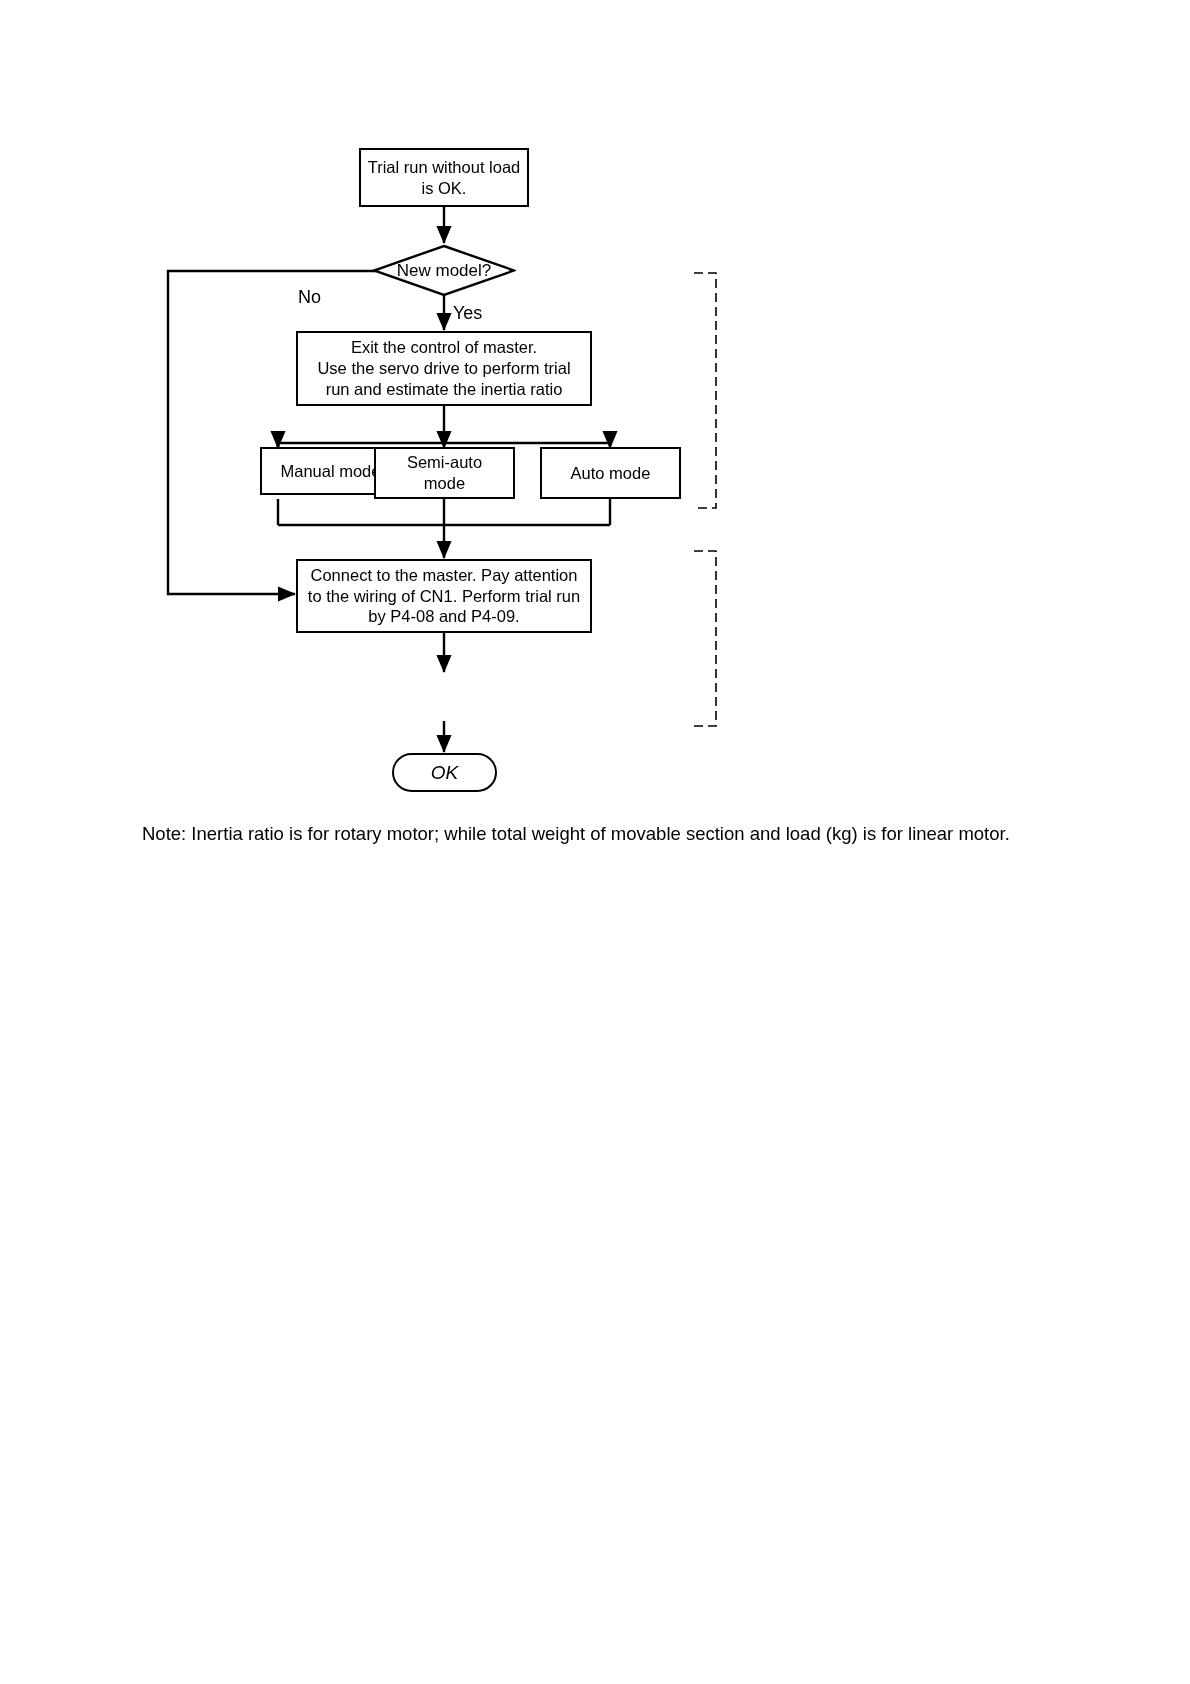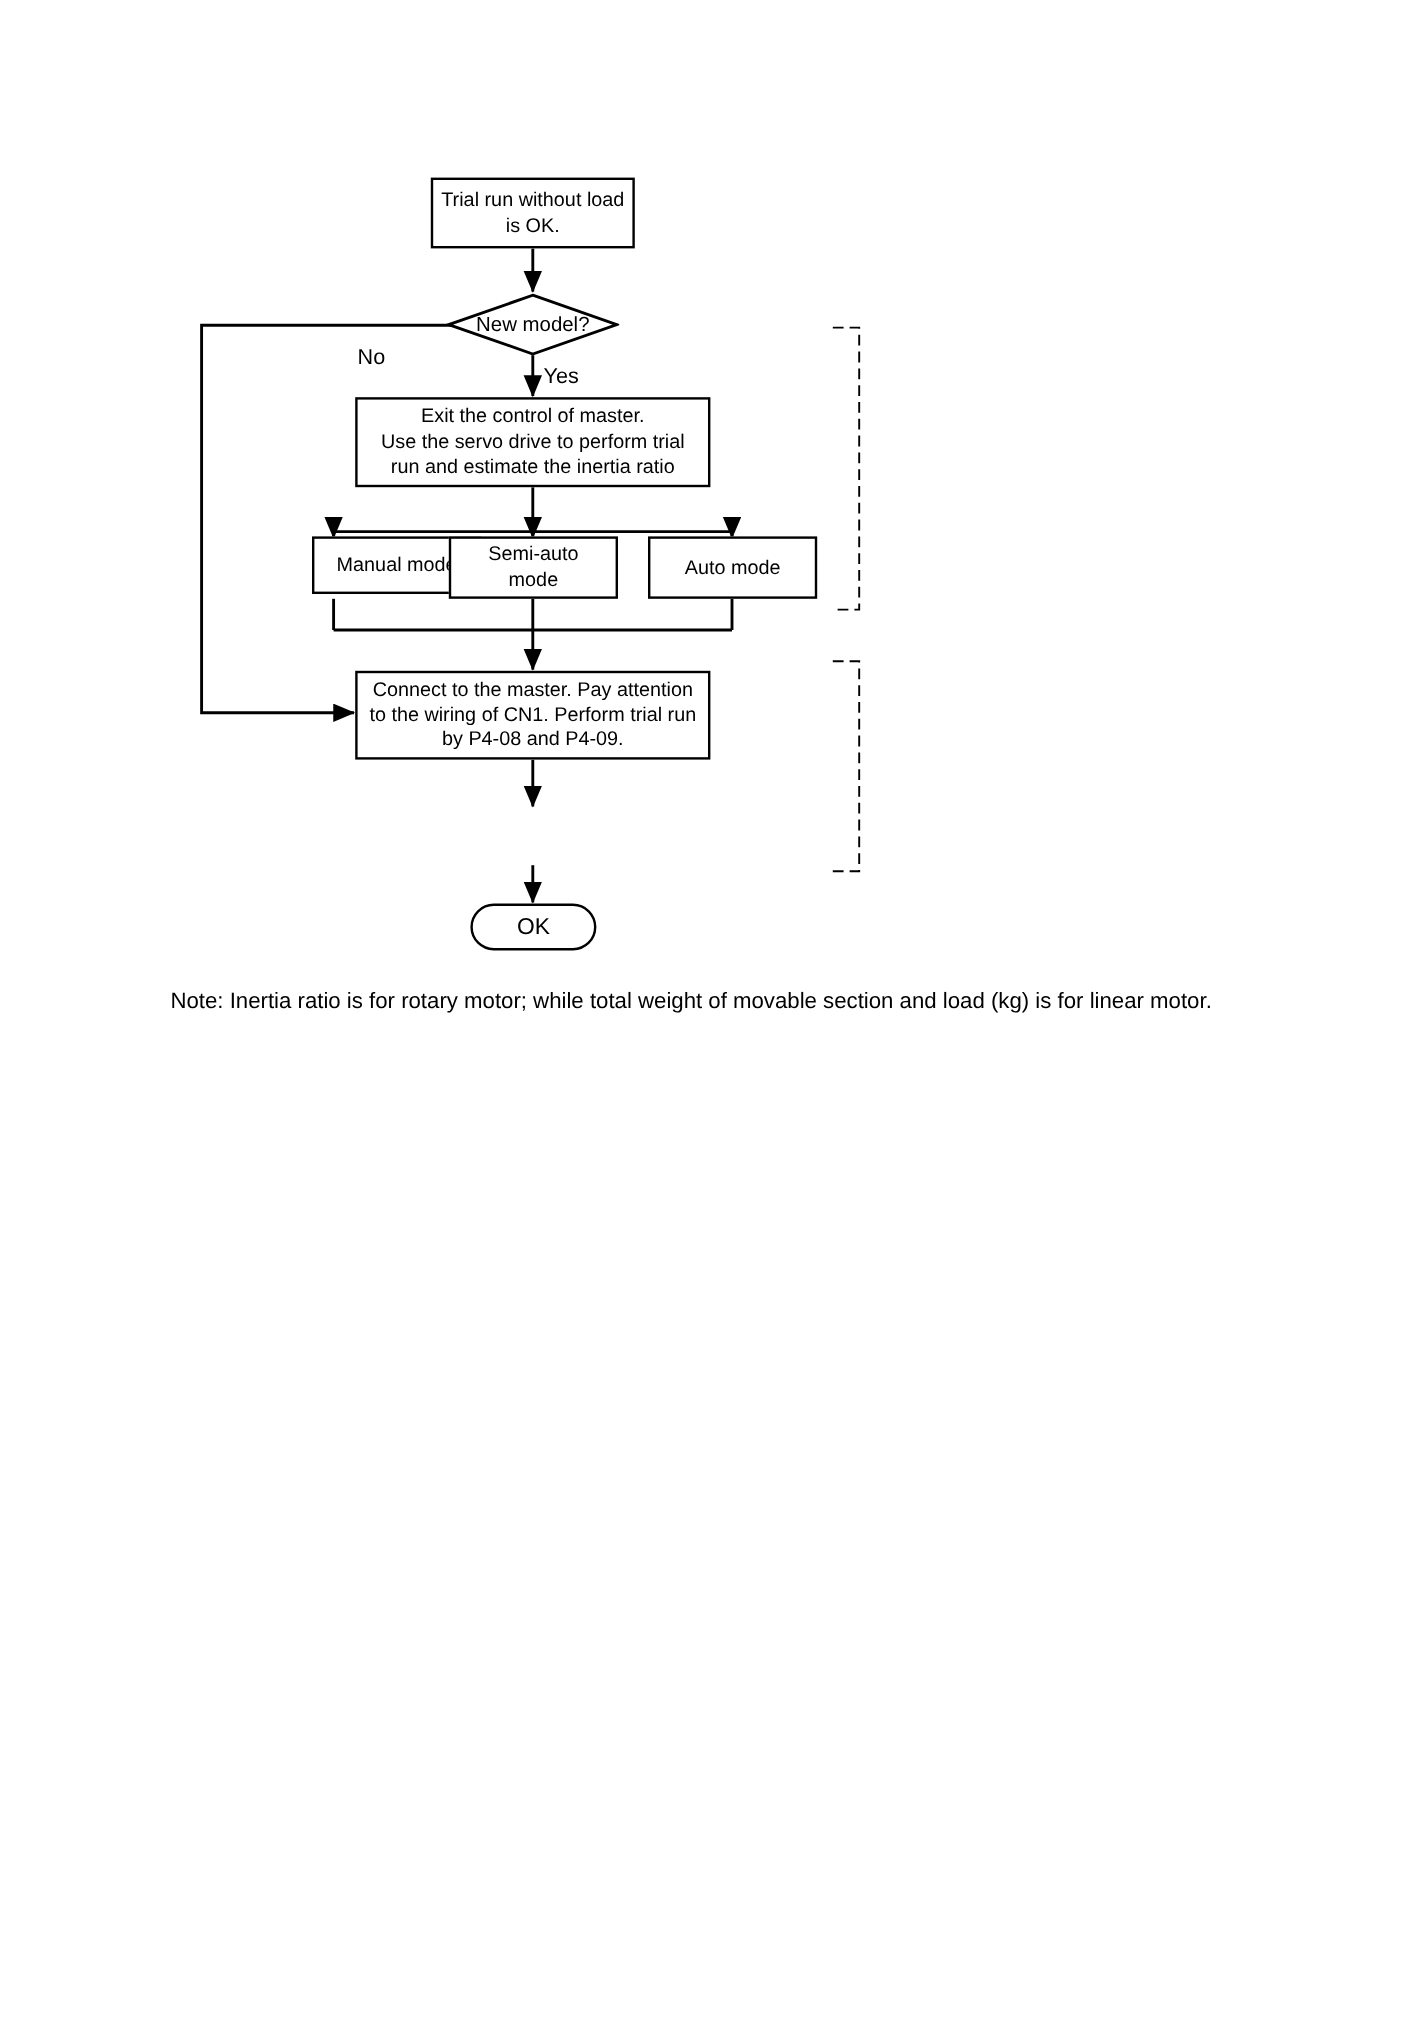--- a/index.html
+++ b/index.html
@@ -179,19 +179,19 @@
   <div class="node" style="left:374px; top:447px; width:141px; height:52px;">Semi-auto
 mode</div>
 
   <div class="node" style="left:540px; top:447px; width:141px; height:52px;">Auto mode</div>
 
   <div class="node" style="left:296px; top:559px; width:296px; height:74px;">Connect to the master. Pay attention
 to the wiring of CN1. Perform trial run
 by P4-08 and P4-09.</div>
 
 
-  <div class="node terminator" style="left:392px; top:753px; width:105px; height:39px;">OK</div>
+  <div class="node terminator" style="left:392px; top:753px; width:105px; height:39px;font-style:italic;">OK</div>
 
 
 
   <div class="note" style="left:142px; top:823px;">Note: Inertia ratio is for rotary motor; while total weight of movable section and load (kg) is for linear motor.</div>
 
 </div>
 
 </body></html>

